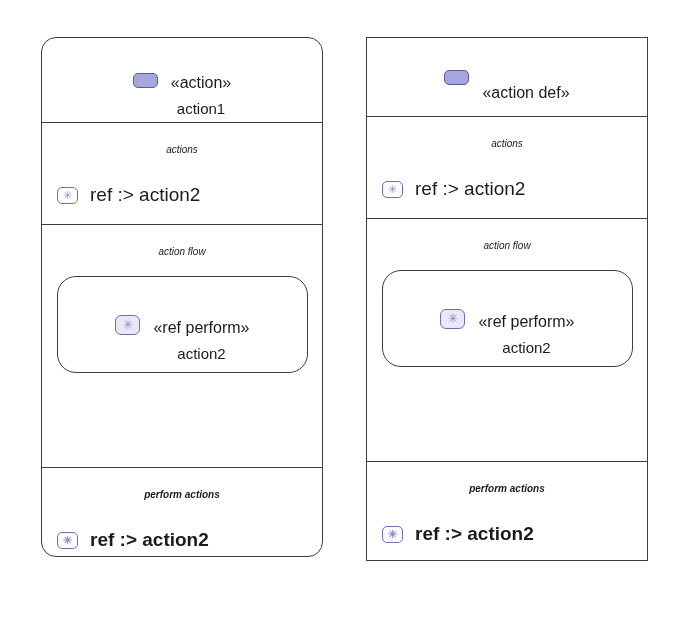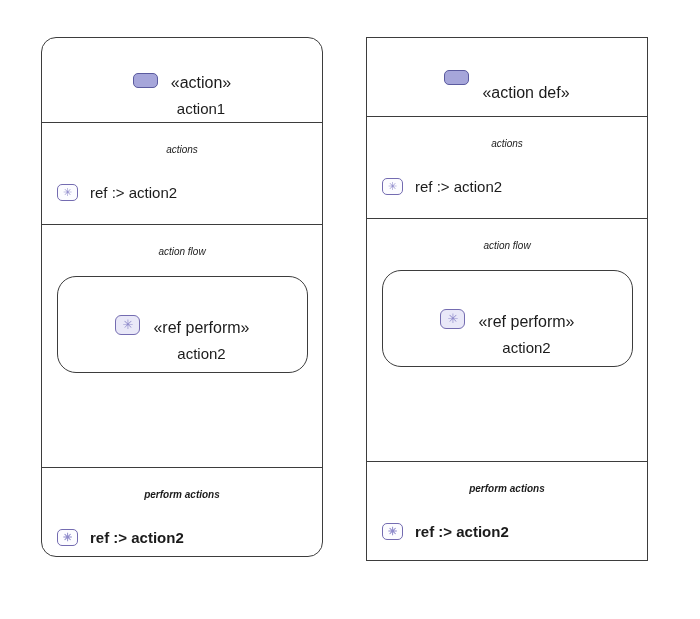--- a/index.html
+++ b/index.html
@@ -83,21 +83,21 @@
     align-items: center;
     justify-content: center;
     flex: 0 0 auto;
   }
   .mini-icon .glyph {
     font-size: 11px;
     line-height: 1;
     color: #8f8bcb;
     font-style: normal;
   }
-  .item-text { font-size: 15px; white-space: nowrap; }
+  .item-text { font-size: 19px; white-space: nowrap; }
 
   .flow-node {
     width: 251px;
     height: 97px;
     margin: 14px 0 0 15px;
     border: 1.5px solid #3d3d3d;
     border-radius: 19px;
     box-sizing: border-box;
     background: #ffffff;
     display: flex;

